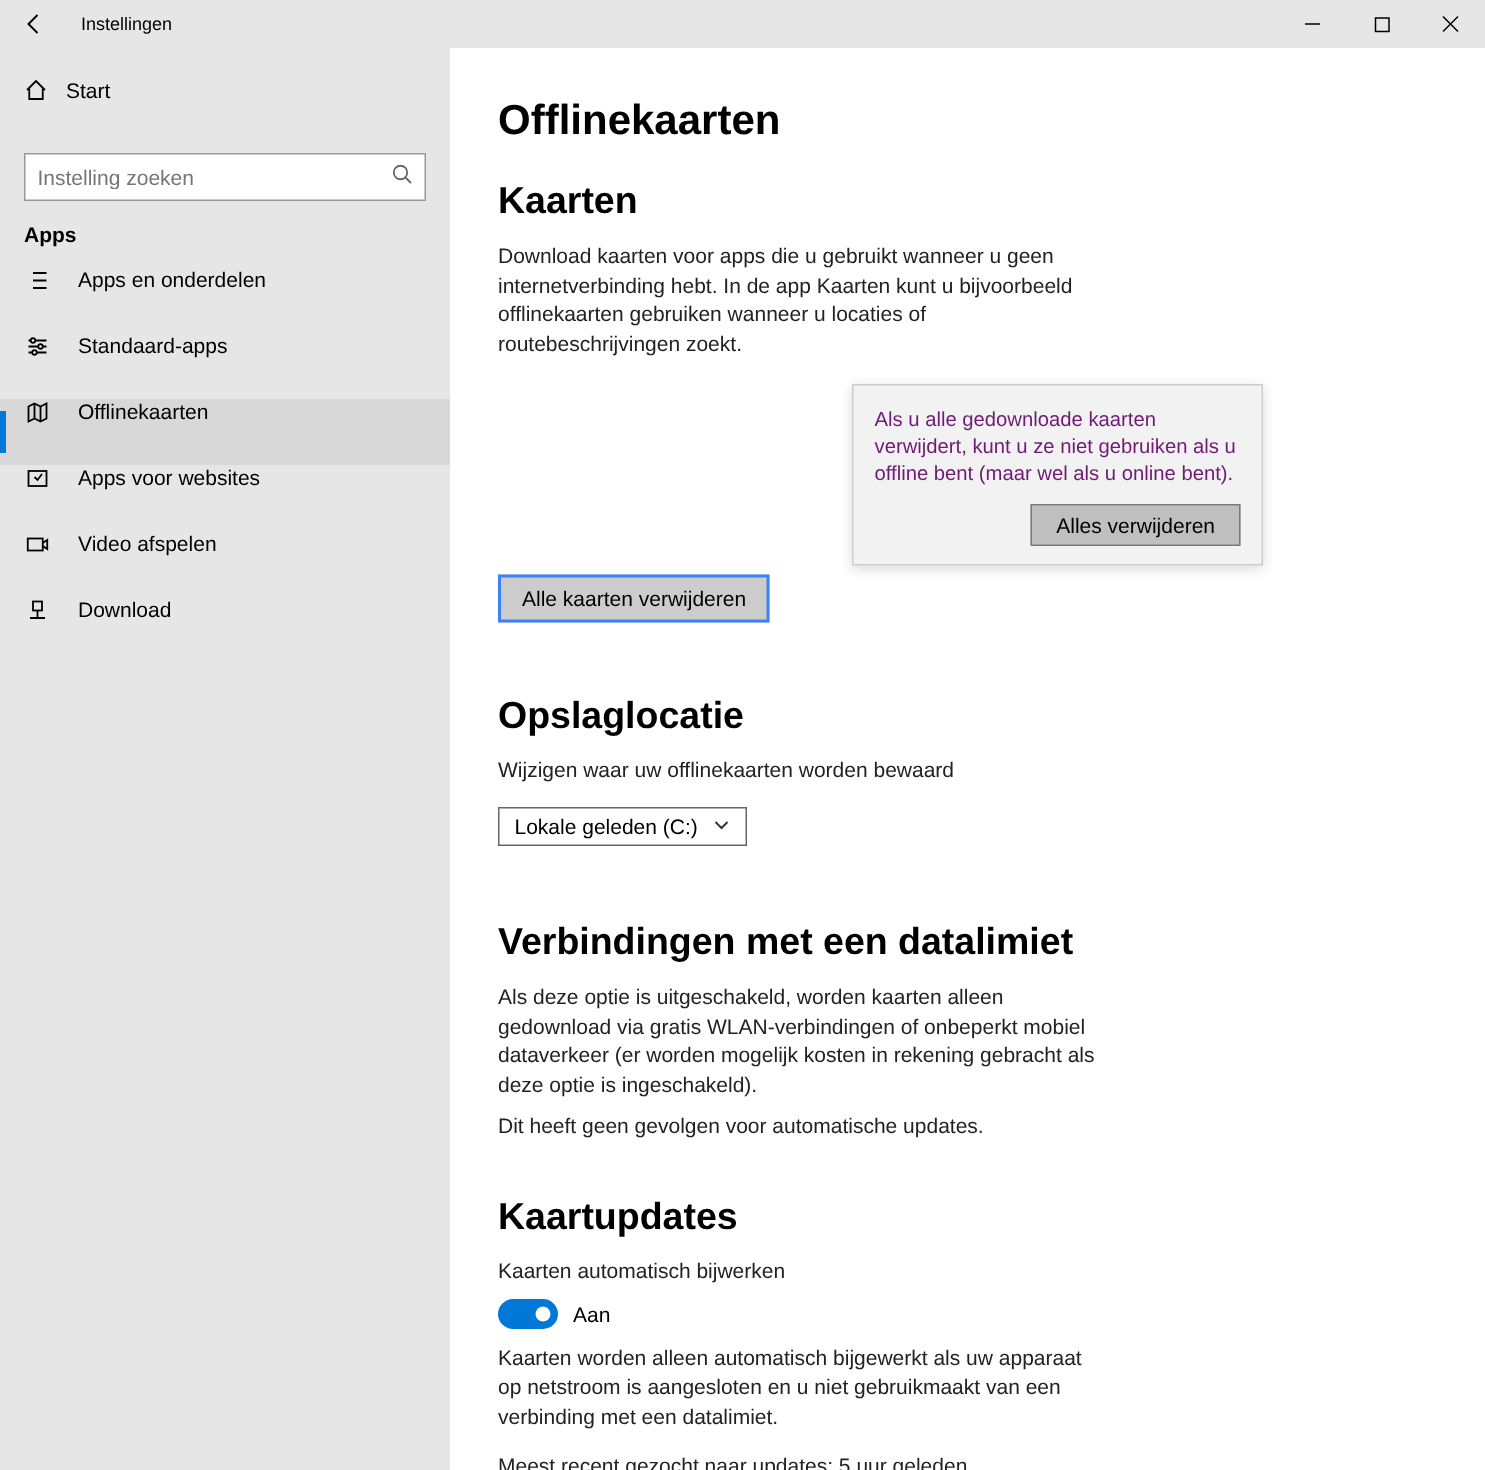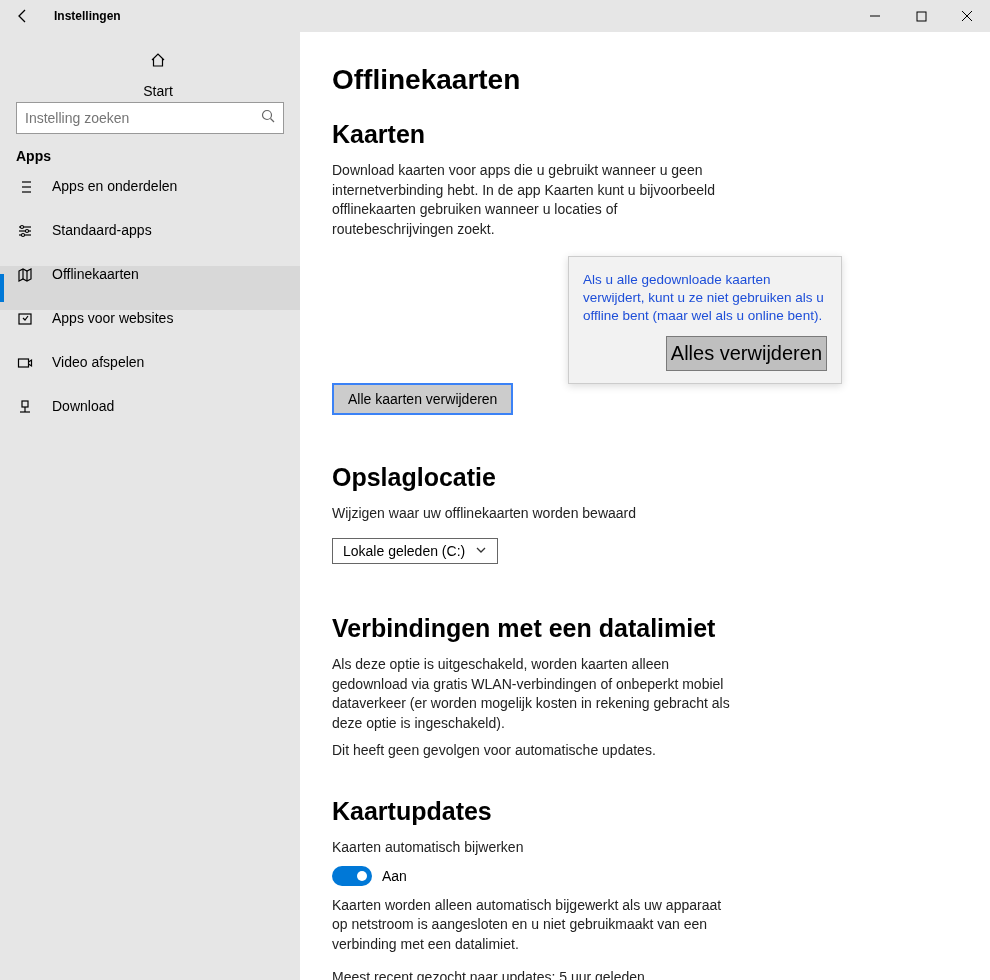--- a/index.html
+++ b/index.html
@@ -1,62 +1,62 @@
 <!DOCTYPE html>
 <html><head>
 <meta charset="utf-8">
 <style>
 * { margin: 0; padding: 0; box-sizing: border-box; font-family: "Segoe UI", sans-serif; }
 body { width: 990px; height: 980px; background: #fff; overflow: hidden; display: flex; flex-direction: column; }
 
 
 .titlebar { height: 32px; display: flex; align-items: center; background: #e6e6e6; }
 .titlebar .back { width: 46px; height: 32px; display: flex; align-items: center; justify-content: center; }
-.titlebar .title { font-size: 12px; color: #000; padding-left: 8px; font-weight: bold; }
+.titlebar .title { font-size: 12px; color: #000; padding-left: 8px; }
 .titlebar .spacer { flex: 1; }
 .titlebar .wbtn { width: 46px; height: 32px; display: flex; align-items: center; justify-content: center; }
 .titlebar svg { stroke: #000; }
 
 
 .main { flex: 1; display: flex; min-height: 0; }
 .sidebar { width: 300px; background: #e6e6e6; padding-top: 20px; display: flex; flex-direction: column; }
 .content { flex: 1; background: #fff; padding: 32px 0 0 0; overflow: hidden; position: relative; }
 
 
-.side-start { display: flex; align-items: center; height: 40px; padding-left: 16px; gap: 12px; cursor: default; flex-direction: column; }
+.side-start { display: flex; height: 40px; padding-left: 16px; gap: 12px; cursor: default; }
 .side-start span { font-size: 14px; }
 .searchbox { margin: 10px 16px 14px 16px; height: 32px; border: 1px solid #999; background: #fff; display: flex; align-items: center; padding: 0 8px; gap: 25px; }
 .searchbox input { flex: 1; border: none; outline: none; font-size: 14px; background: transparent; color: #666; }
 .cat { font-size: 14px; font-weight: 600; padding: 0 16px 14px 16px; }
 .nav-item { display: flex; height: 44px; padding-left: 16px; gap: 18px; font-size: 14px; position: relative; }
 .nav-item .icon { width: 18px; height: 18px; display: flex; align-items: center; justify-content: center; }
 .nav-item.selected { background: #d8d8d8; }
 .nav-item.selected::before { content: ""; position: absolute; left: 0; top: 8px; bottom: 8px; width: 4px; background: #0078d7; }
 
 
 .content-inner { padding-left: 32px; max-width: 700px; }
 h1 { font-size: 28px; font-weight: 600; margin-bottom: 24px; }
 h2 { font-size: 25px; font-weight: 700; margin-bottom: 12px; margin-top: 24px; }
 .content p { font-size: 14px; color: #222; line-height: 1.4; max-width: 390px; margin-bottom: 8px; }
 .btn { display: inline-block; background: #ccc; border: 2px solid #3b82f6; padding: 6px 14px; font-size: 14px; margin-top: 6px; margin-bottom: 6px; }
-.btn-dark { background: #bfbfbf; border: 1px solid #7a7a7a; padding: 5px 4px; font-size: 20px; }
+.btn-dark { background: #bfbfbf; border: 1px solid #7a7a7a; padding: 5px 16px; font-size: 14px; }
 .dropdown { display: inline-flex; align-items: center; border: 1px solid #666; padding: 4px 10px; font-size: 14px; gap: 10px; margin-top: 6px; margin-bottom: 10px; }
 
 
 .toggle-row { display: flex; align-items: center; gap: 10px; margin: 8px 0 10px 0; }
 .toggle { width: 40px; height: 20px; border-radius: 10px; position: relative; }
 .toggle.off { border: 2px solid #333; background: #fff; }
 .toggle.off::after { content: ""; position: absolute; width: 10px; height: 10px; border-radius: 50%; background: #333; top: 3px; left: 3px; }
 .toggle.on { background: #0078d7; }
 .toggle.on::after { content: ""; position: absolute; width: 10px; height: 10px; border-radius: 50%; background: #fff; top: 5px; right: 5px; }
 .toggle-label { font-size: 14px; }
 
 
 .popup { position: absolute; left: 268px; top: 224px; width: 274px; background: #f2f2f2; border: 1px solid #ccc; box-shadow: 0 2px 8px rgba(0,0,0,0.15); padding: 14px 14px 12px 14px; }
-.popup p { font-size: 13.5px; color: #1d4ed8; margin-bottom: 10px; max-width: none; line-height: 1.35; }
+.popup p { font-size: 13.5px; color: #701a75; margin-bottom: 10px; max-width: none; line-height: 1.35; }
 .popup .btnrow { display: flex; justify-content: flex-end; }
 
 .spacer-large { height: 130px; }
 </style>
 </head>
 <body>
 
 <div class="titlebar">
   <div class="back">
     <svg width="16" height="16" viewBox="0 0 16 16" fill="none">

